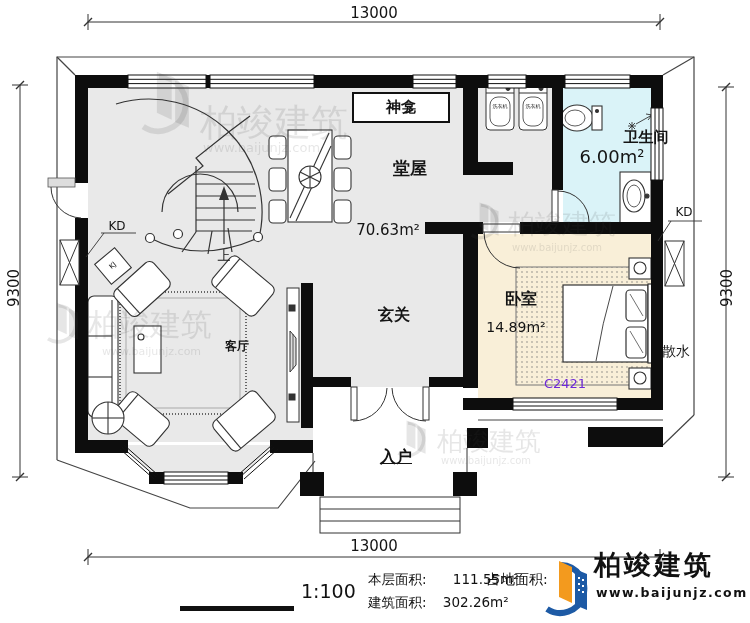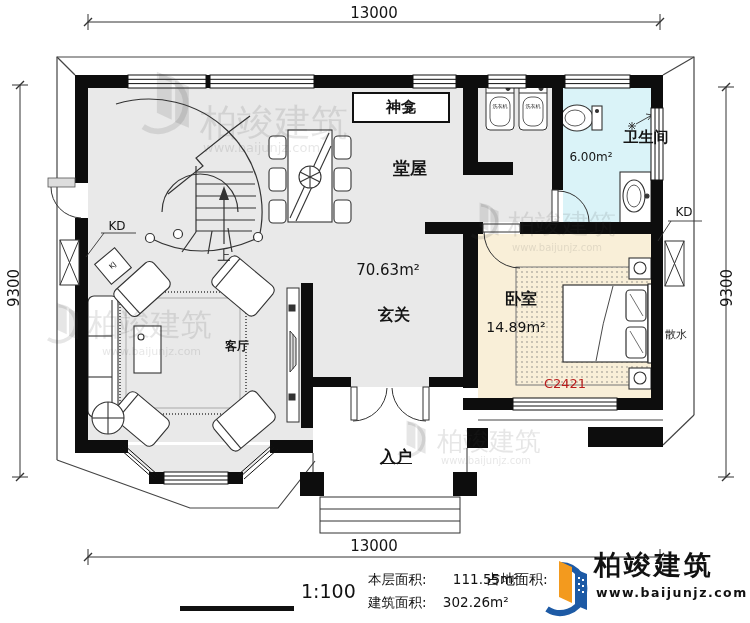--- a/index.html
+++ b/index.html
@@ -358,31 +358,31 @@
 <div class="wm b" style="left:437px;top:424px;font-size:26px;">柏竣建筑</div>
 <div class="wm b" style="left:441px;top:455px;font-size:10px;">www.baijunjz.com</div>
 
 <div class="lbl" style="left:374px;top:13px;font-size:15px;">13000</div>
 <div class="lbl" style="left:374px;top:546px;font-size:15px;">13000</div>
 <div class="lbl rot" style="left:14px;top:288px;font-size:15px;">9300</div>
 <div class="lbl rot" style="left:727px;top:288px;font-size:15px;">9300</div>
 
 <div class="shrine-box">神龛</div>
 <div class="lbl semibold" style="left:410px;top:168px;font-size:17px;">堂屋</div>
-<div class="lbl" style="left:388px;top:230px;font-size:15px;margin-top:40px;">70.63m²</div>
+<div class="lbl" style="left:388px;top:230px;font-size:15px;">70.63m²</div>
 <div class="lbl semibold" style="left:614px;top:137px;font-size:15px;margin-left:32px;">卫生间</div>
-<div class="lbl" style="left:591px;top:157px;font-size:12px;">6.00m²</div>
+<div class="lbl" style="left:612px;top:157px;font-size:18px;">6.00m²</div>
 <div class="lbl semibold" style="left:521px;top:299px;font-size:16px;">卧室</div>
 <div class="lbl" style="left:516px;top:327px;font-size:14px;">14.89m²</div>
 <div class="lbl semibold" style="left:394px;top:315px;font-size:16px;">玄关</div>
 <div class="lbl semibold" style="left:237px;top:346px;font-size:12px;">客厅</div>
 <div class="lbl semibold" style="left:396px;top:457px;font-size:16px;text-decoration:underline;">入户</div>
 
-<div class="lbl" style="left:676px;top:334px;font-size:11px;">散水</div>
-<div class="lbl" style="left:565px;top:383px;font-size:13px;color:#b91c1c;">C2421</div>
+<div class="lbl" style="left:676px;top:351px;font-size:14px;">散水</div>
+<div class="lbl" style="left:565px;top:383px;font-size:13px;color:#6d28d9;">C2421</div>
 <div class="lbl" style="left:117px;top:226px;font-size:12px;">KD</div>
 <div class="lbl" style="left:684px;top:212px;font-size:12px;">KD</div>
 <div class="lbl" style="left:224px;top:255px;font-size:13px;">上</div>
 <div class="lbl" style="left:500px;top:106px;font-size:5px;">洗衣机</div>
 <div class="lbl" style="left:533px;top:106px;font-size:5px;">洗衣机</div>
 <div class="lbl" style="left:113px;top:266px;font-size:7px;transform:translate(-50%,-50%) rotate(-40deg);">KJ</div>
 
 <div class="underbar"></div>
 <div class="tl" style="left:301px;top:582px;font-size:19px;text-align:center;">1:100</div>
 <div class="tl" style="left:368px;top:573px;font-size:13.5px;">

